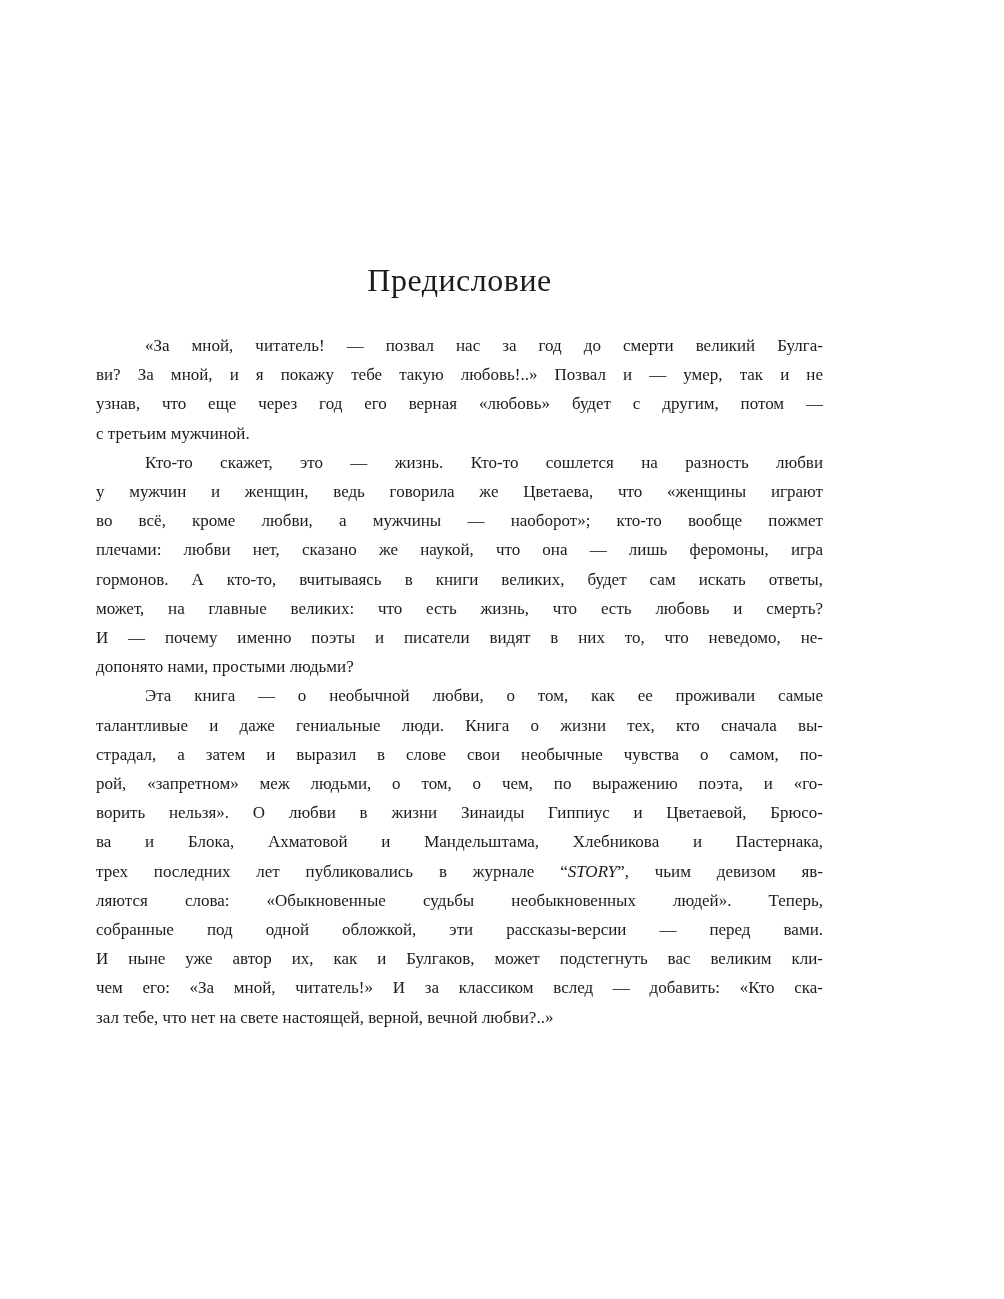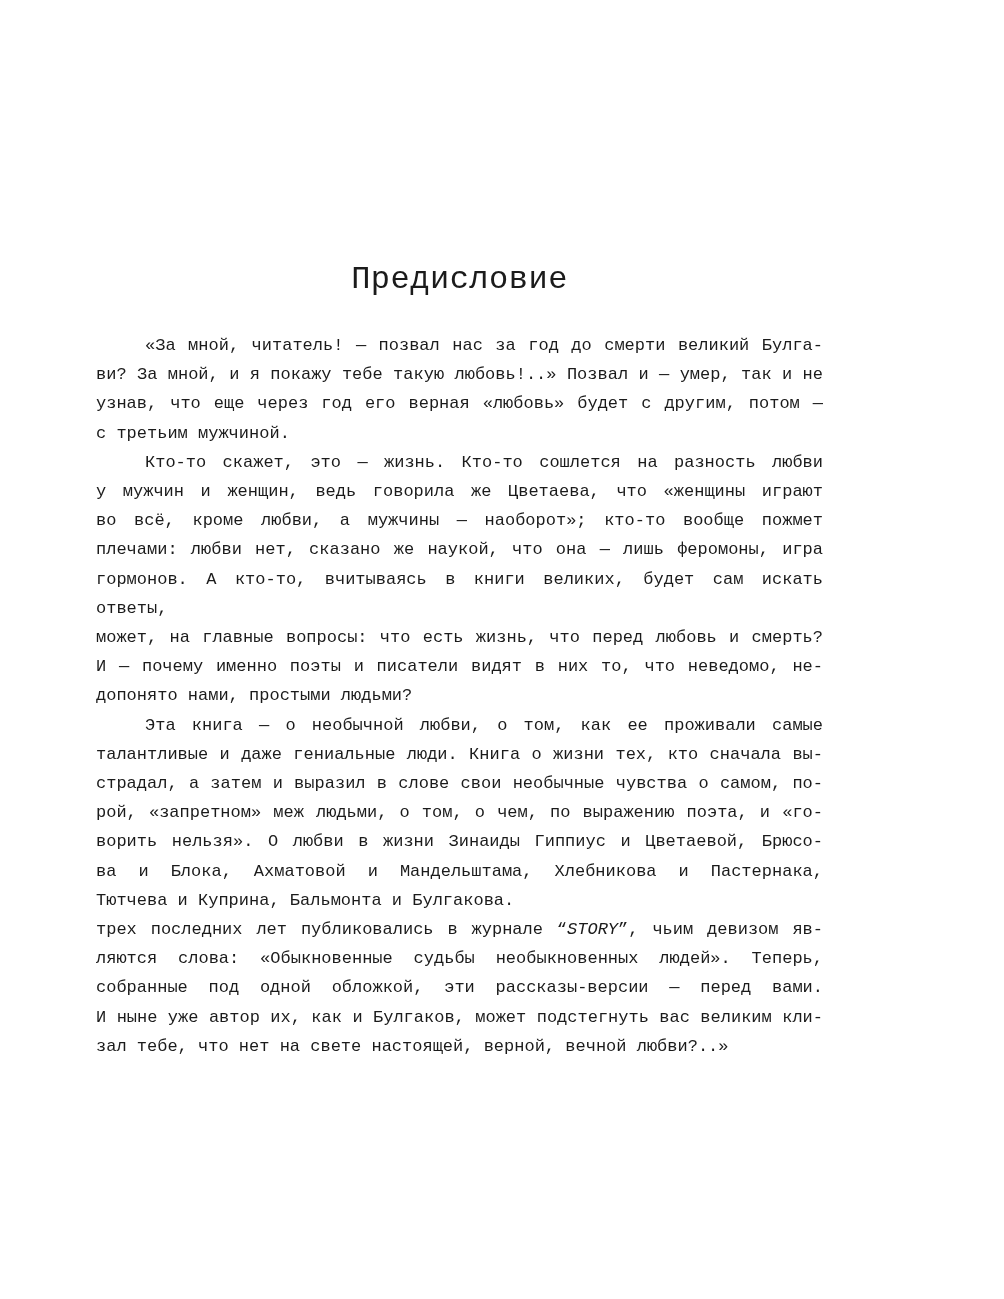--- a/index.html
+++ b/index.html
@@ -1,19 +1,19 @@
 <!DOCTYPE html>
 <html lang="ru" style="--bg: #ffffff; --ink: #1b1b1b;"><head>
 <meta charset="utf-8">
 <style>
   :root {
     --bg: #ffffff;
     --ink: #1b1b1b;
   }
-  * { margin: 0; padding: 0; box-sizing: border-box; font-family: Liberation Mono, monospace; }
+  * { margin: 0; padding: 0; box-sizing: border-box; }
   html, body { background: #e8e8e8; }
   .page {
     position: relative;
     width: 1004px;
     height: 1299px;
     margin: 0 auto;
     background: var(--bg);
     color: var(--ink);
     font-family: "Liberation Serif", "DejaVu Serif", serif;
     overflow: hidden;
@@ -56,35 +56,35 @@
           <div class="line">ви? За мной, и я покажу тебе такую любовь!..» Позвал и — умер, так и не</div>
           <div class="line">узнав, что еще через год его верная «любовь» будет с другим, потом —</div>
           <div class="line para-end">с третьим мужчиной.</div>
         </div>
         <div class="para">
           <div class="line para-start">Кто-то скажет, это — жизнь. Кто-то сошлется на разность любви</div>
           <div class="line">у мужчин и женщин, ведь говорила же Цветаева, что «женщины играют</div>
           <div class="line">во всё, кроме любви, а мужчины — наоборот»; кто-то вообще пожмет</div>
           <div class="line">плечами: любви нет, сказано же наукой, что она — лишь феромоны, игра</div>
           <div class="line">гормонов. А кто-то, вчитываясь в книги великих, будет сам искать ответы,</div>
-          <div class="line">может, на главные вопросы: что есть жизнь, что перед любовь и смерть?</div>
+          <div class="line">может, на главные великих: что есть жизнь, что есть любовь и смерть?</div>
           <div class="line">И — почему именно поэты и писатели видят в них то, что неведомо, не-</div>
           <div class="line para-end">допонято нами, простыми людьми?</div>
         </div>
         <div class="para">
           <div class="line para-start">Эта книга — о необычной любви, о том, как ее проживали самые</div>
           <div class="line">талантливые и даже гениальные люди. Книга о жизни тех, кто сначала вы-</div>
           <div class="line">страдал, а затем и выразил в слове свои необычные чувства о самом, по-</div>
           <div class="line">рой, «запретном» меж людьми, о том, о чем, по выражению поэта, и «го-</div>
           <div class="line">ворить нельзя». О любви в жизни Зинаиды Гиппиус и Цветаевой, Брюсо-</div>
           <div class="line">ва и Блока, Ахматовой и Мандельштама, Хлебникова и Пастернака,</div>
-          <div class="line para-end">Тютчева и Куприна, Бальмонта и Булгакова.</div>
         </div>
         <div class="para">
           <div class="line">трех последних лет публиковались в журнале “<i>STORY</i>”, чьим девизом яв-</div>
           <div class="line">ляются слова: «Обыкновенные судьбы необыкновенных людей». Теперь,</div>
           <div class="line">собранные под одной обложкой, эти рассказы-версии — перед вами.</div>
           <div class="line">И ныне уже автор их, как и Булгаков, может подстегнуть вас великим кли-</div>
+          <div class="line">чем его: «За мной, читатель!» И за классиком вслед — добавить: «Кто ска-</div>
           <div class="line para-end">зал тебе, что нет на свете настоящей, верной, вечной любви?..»</div>
         </div>
       </div>
   </div>
 </div>
 
 </body></html>

